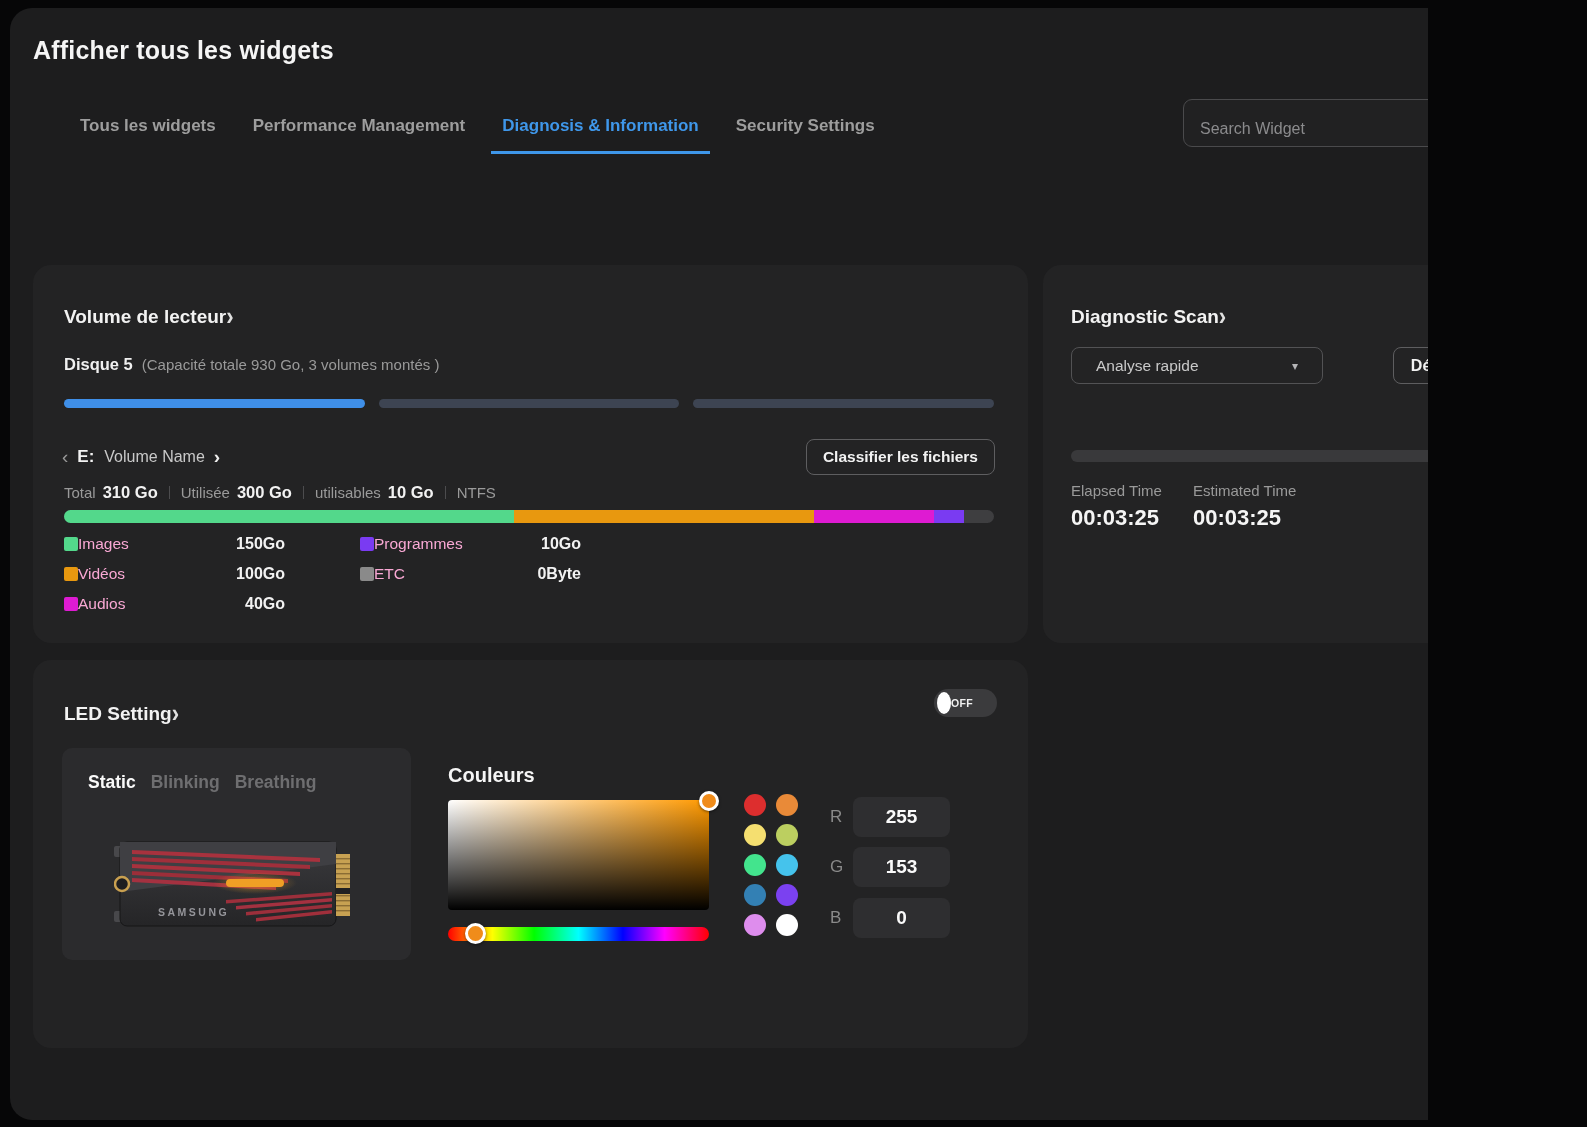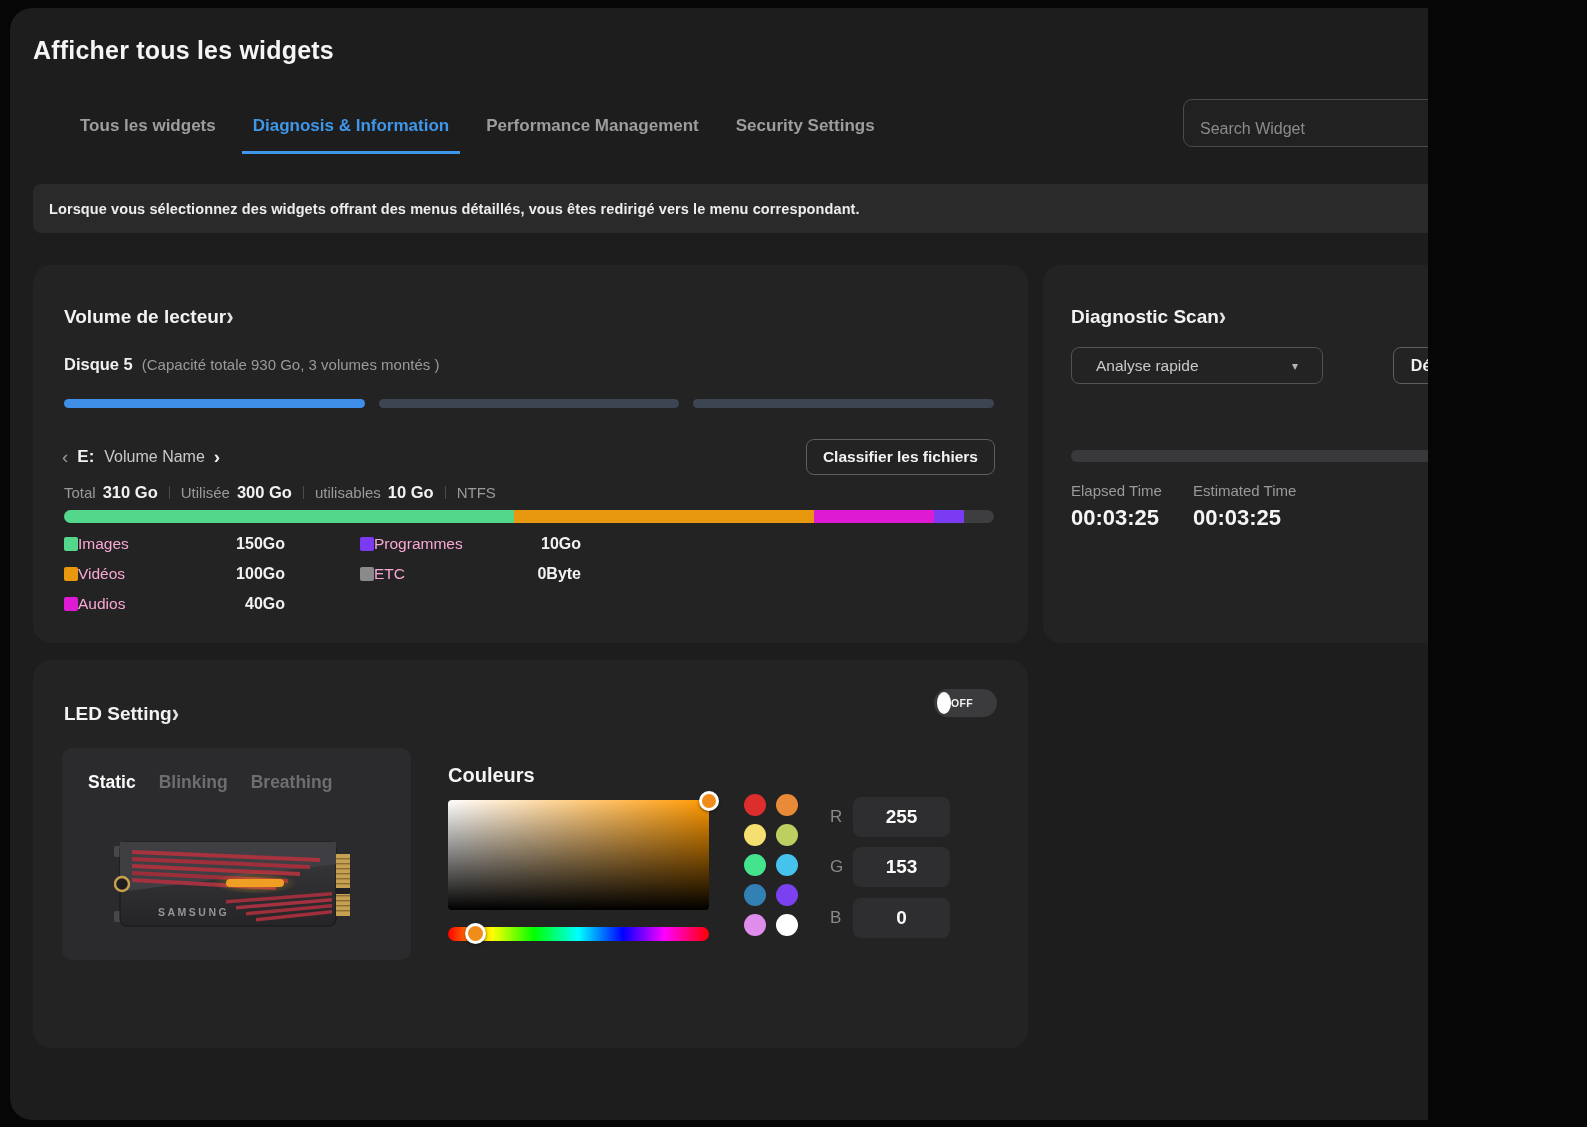--- a/index.html
+++ b/index.html
@@ -83,21 +83,21 @@
   .time-label { position:absolute; top:217px; font-size:15px; color:#9a9a9a; }
   .time-value { position:absolute; top:240px; font-size:22px; font-weight:700; color:#f5f5f5; }
 
   
   .toggle { position:absolute; left:901px; top:29px; width:63px; height:28px; border-radius:14px; background:#3b3b3d;
     display:flex; align-items:center; cursor:pointer; }
   .toggle-knob { width:22px; height:22px; border-radius:50%; background:#ffffff; margin-left:3px; }
   .toggle-label { margin-left:auto; margin-right:24px; font-size:10.5px; font-weight:700; color:#f0f0f0; letter-spacing:.3px; }
 
   .preview-panel { position:absolute; left:29px; top:88px; width:349px; height:212px; background:#2b2b2d; border-radius:10px; }
-  .mode-tabs { position:absolute; left:26px; top:24px; display:flex; gap:23px; }
+  .mode-tabs { position:absolute; left:26px; top:24px; display:flex; gap:15px; }
   .mode-tab { font-size:17.5px; font-weight:600; color:#6e6e70; cursor:pointer; }
   .mode-tab.active { color:#fafafa; font-weight:700; }
   .ssd-svg { position:absolute; left:52px; top:88px; width:252px; height:96px; }
 
   .colors-title { position:absolute; left:415px; top:104px; font-size:20px; font-weight:700; color:#f5f5f5; }
   .grad-box { position:absolute; left:415px; top:140px; width:261px; height:110px; border-radius:4px;
     background: linear-gradient(to bottom, rgba(0,0,0,0) 0%, #000 100%),
                 linear-gradient(to right, #ffffff 0%, #ff9900 100%); cursor:crosshair; }
   .grad-knob { position:absolute; right:-10px; top:-9px; width:20px; height:20px; border-radius:50%;
     border:3px solid #ffffff; box-shadow:0 1px 3px rgba(0,0,0,.5); }
@@ -117,36 +117,33 @@
 <div id="screen">
   <div id="backdrop-glow"></div>
 
   <div class="dialog">
 
     <div class="dlg-title">Afficher tous les widgets</div>
     <div class="close-btn">✕</div>
 
     <div class="tabs">
       <div class="tab">Tous les widgets</div>
+      <div class="tab">Performance Management</div>
       <div class="tab active">Diagnosis &amp; Information</div>
-      <div class="tab">Performance Management</div>
       <div class="tab">Security Settings</div>
     </div>
 
     <div class="search-box">
       <input type="text" placeholder="Search Widget" style="">
       <svg class="search-icon" viewBox="0 0 20 20">
         <circle cx="8.5" cy="8.5" r="6" fill="none" stroke="#d5d5d5" stroke-width="1.7"></circle>
         <line x1="13" y1="13" x2="18" y2="18" stroke="#d5d5d5" stroke-width="1.7" stroke-linecap="round"></line>
       </svg>
     </div>
 
-    <div class="banner">
-      <span>Lorsque vous sélectionnez des widgets offrant des menus détaillés, vous êtes redirigé vers le menu correspondant.</span>
-    </div>
 
     <div class="card" id="volume-card">
       <div class="widget-title" style="left:31px; top:30px;">
         <span class="wt">Volume de lecteur</span>
         <span class="chev">›</span>
       </div>
 
       <div class="disk-line">
         <span class="disk-name">Disque 5</span>
         <span class="disk-info">(Capacité totale 930 Go, 3 volumes montés )</span>

